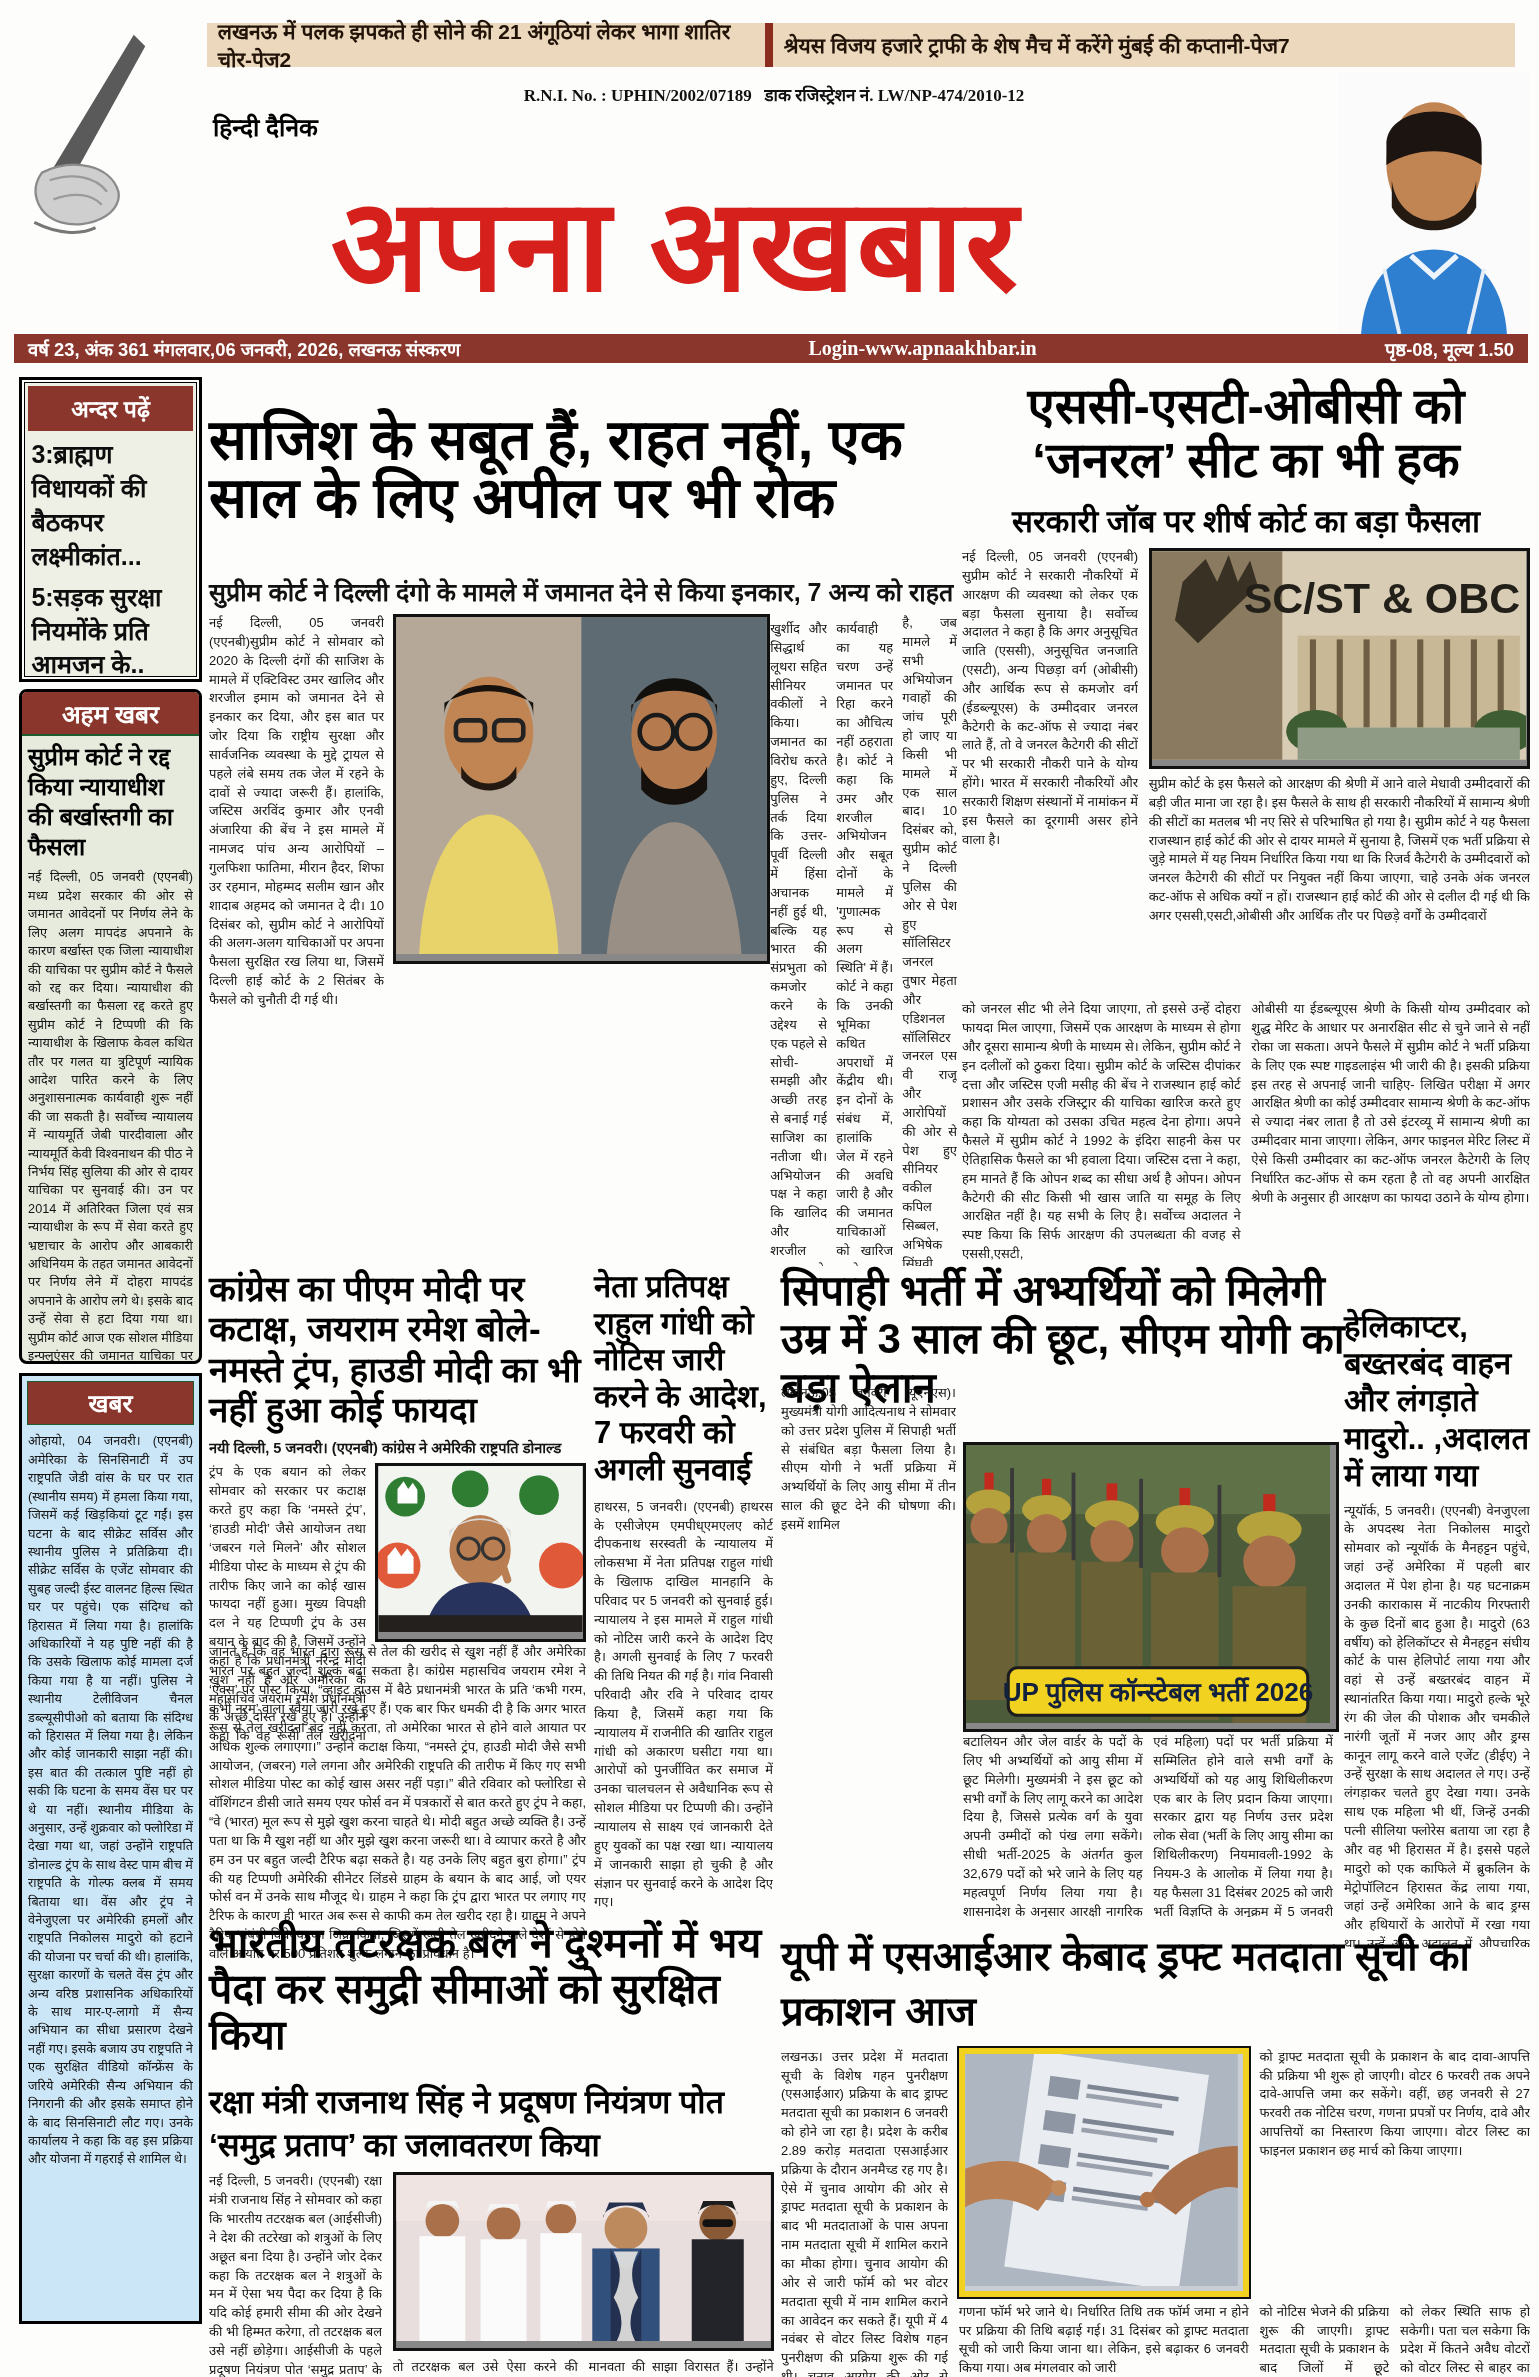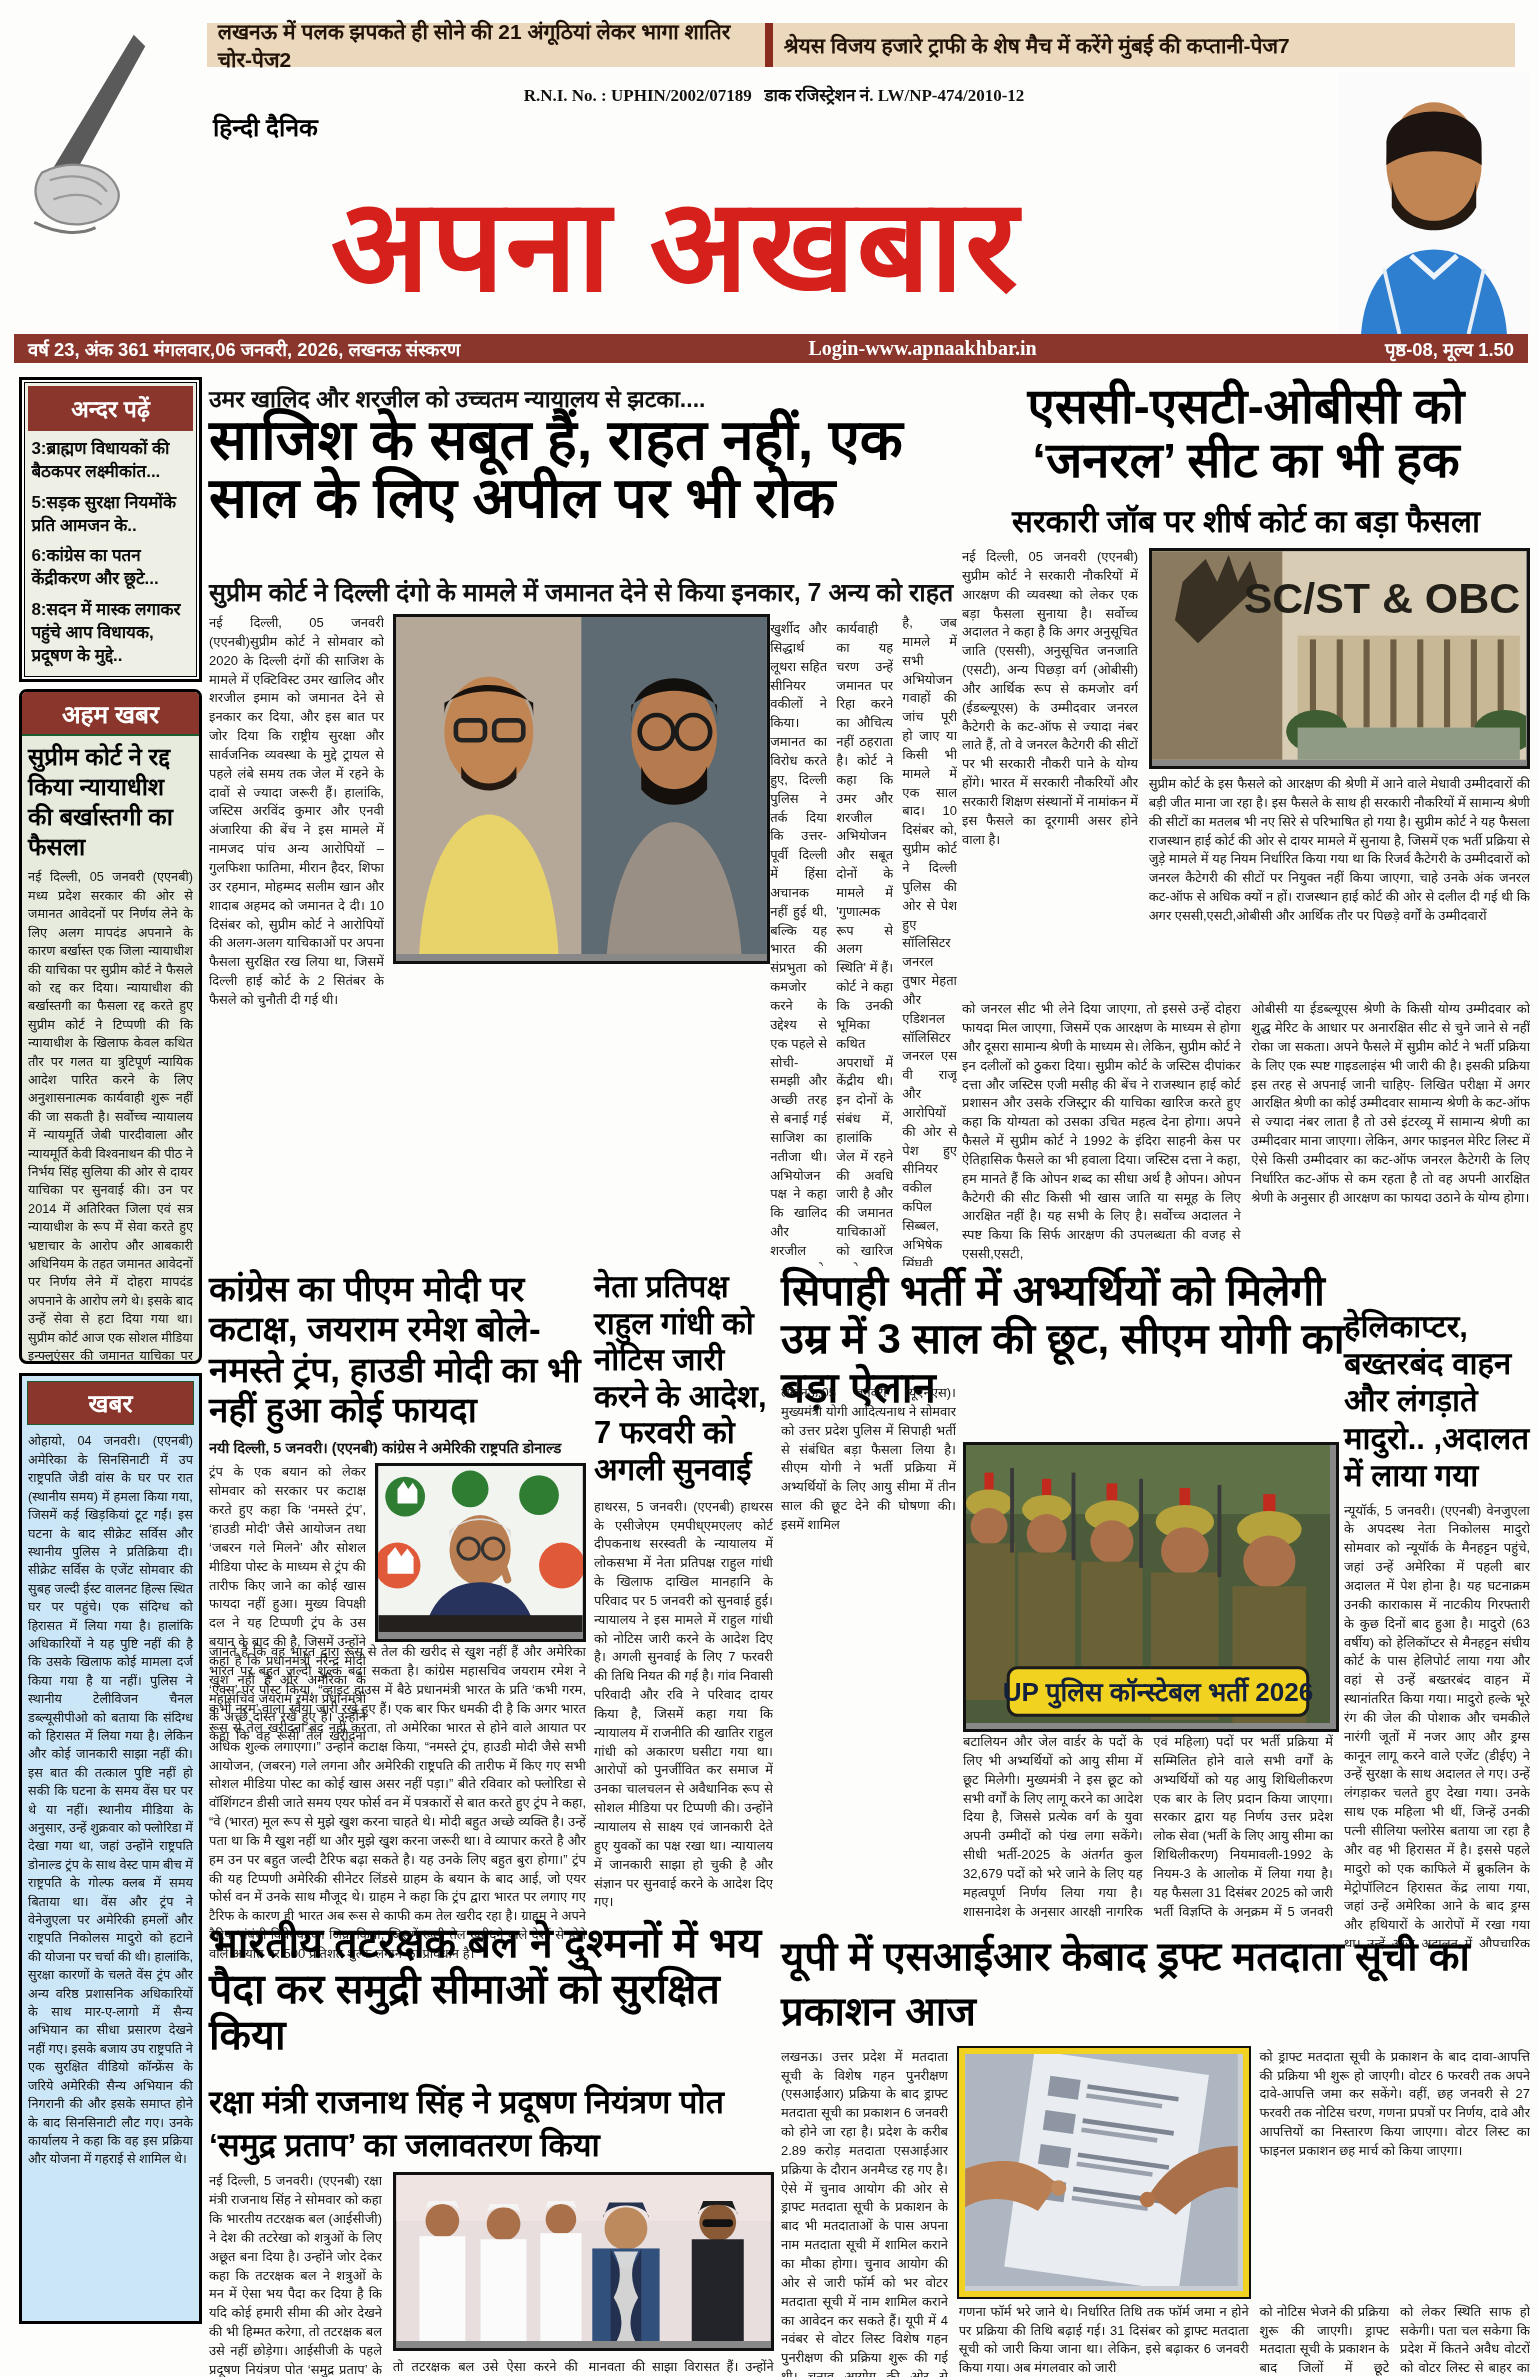--- a/index.html
+++ b/index.html
@@ -63,41 +63,40 @@
 
   <div class="abs maroon-bg" style="left:14px;top:334px;width:1514px;height:29px;display:flex;align-items:center;justify-content:space-between;padding:12px 14px;box-sizing:border-box;">
     <span class="white bold" style="font-size:18.4px;">वर्ष 23, अंक 361 मंगलवार,06 जनवरी, 2026, लखनऊ संस्करण</span>
     <span class="white bold" style="font-size:20px;font-family:'Liberation Serif',serif;">Login-www.apnaakhbar.in</span>
     <span class="white bold" style="font-size:18.4px;">पृष्ठ-08, मूल्य 1.50</span>
   </div>
 
   <div class="abs" style="left:19px;top:377px;width:183px;height:305px;border:3.1px solid #000;padding:2.3px;box-sizing:border-box;">
     <div style="border:1.5px solid #000;height:100%;box-sizing:border-box;background:#eef0e6;">
       <div class="maroon-bg white bold center" style="font-size:23px;padding:6.1px 3.1px;margin:3.1px;">अन्दर पढ़ें</div>
-      <div style="padding:4.6px 6.1px;font-size:17px;font-weight:bold;line-height:1.35;color:#0d0d0d;">
+      <div style="padding:4.6px 6.1px;font-size:25px;font-weight:bold;line-height:1.35;color:#0d0d0d;">
         <div style="margin-bottom:7.7px;">3:ब्राह्मण विधायकों की बैठकपर लक्ष्मीकांत...</div>
         <div style="margin-bottom:7.7px;">5:सड़क सुरक्षा नियमोंके प्रति आमजन के..</div>
         <div style="margin-bottom:7.7px;">6:कांग्रेस का पतन केंद्रीकरण और छूटे...</div>
         <div>8:सदन में मास्क लगाकर पहुंचे आप विधायक, प्रदूषण के मुद्दे..</div>
       </div>
     </div>
   </div>
 
   <div class="abs" style="left:19px;top:689px;width:183px;height:675px;border:3.1px solid #000;border-radius:7.7px;background:#e7ebde;box-sizing:border-box;overflow:hidden;">
     <div class="maroon-bg white bold center" style="font-size:24.5px;padding:4.6px 3.1px;border-bottom:2.3px solid #1d5c2e;">अहम खबर</div>
     <div class="hl" style="font-size:24px;line-height:1.25;padding:6.1px 6.1px 3.1px 6.1px;">सुप्रीम कोर्ट ने रद्द किया न्यायाधीश की बर्खास्तगी का फैसला</div>
     <div class="bodytext" style="padding:3.1px 6.1px;font-size:12.7px;">नई दिल्ली, 05 जनवरी (एएनबी) मध्य प्रदेश सरकार की ओर से जमानत आवेदनों पर निर्णय लेने के लिए अलग मापदंड अपनाने के कारण बर्खास्त एक जिला न्यायाधीश की याचिका पर सुप्रीम कोर्ट ने फैसले को रद्द कर दिया। न्यायाधीश की बर्खास्तगी का फैसला रद्द करते हुए सुप्रीम कोर्ट ने टिप्पणी की कि न्यायाधीश के खिलाफ केवल कथित तौर पर गलत या त्रुटिपूर्ण न्यायिक आदेश पारित करने के लिए अनुशासनात्मक कार्यवाही शुरू नहीं की जा सकती है। सर्वोच्च न्यायालय में न्यायमूर्ति जेबी पारदीवाला और न्यायमूर्ति केवी विश्वनाथन की पीठ ने निर्भय सिंह सुलिया की ओर से दायर याचिका पर सुनवाई की। उन पर 2014 में अतिरिक्त जिला एवं सत्र न्यायाधीश के रूप में सेवा करते हुए भ्रष्टाचार के आरोप और आबकारी अधिनियम के तहत जमानत आवेदनों पर निर्णय लेने में दोहरा मापदंड अपनाने के आरोप लगे थे। इसके बाद उन्हें सेवा से हटा दिया गया था। सुप्रीम कोर्ट आज एक सोशल मीडिया इन्फ्लुएंसर की जमानत याचिका पर सुनवाई करेगा, जिसे एनआईए ने कुछ चीनी फर्मों के साथ मिलकर लाओस में संगठित मानव तस्करी में शामिल होने के आरोप में गिरफ्तार किया है। इसके साथ ही दिल्ली के रिज क्षेत्र में पेड़ों की कटाई से संबंधित याचिकाओं पर भी सुप्रीम कोर्ट सुनवाई करेगा।</div>
   </div>
 
   <div class="abs" style="left:19px;top:1373px;width:183px;height:951px;border:3.1px solid #000;background:#cbe6f7;box-sizing:border-box;overflow:hidden;">
     <div class="maroon-bg white bold center" style="font-size:24.5px;padding:4.6px 3.1px;margin:4.6px;border:1.5px solid #1d5c2e;">खबर</div>
     <div class="bodytext" style="padding:3.1px 6.1px;font-size:12.7px;">ओहायो, 04 जनवरी। (एएनबी) अमेरिका के सिनसिनाटी में उप राष्ट्रपति जेडी वांस के घर पर रात (स्थानीय समय) में हमला किया गया, जिसमें कई खिड़कियां टूट गईं। इस घटना के बाद सीक्रेट सर्विस और स्थानीय पुलिस ने प्रतिक्रिया दी। सीक्रेट सर्विस के एजेंट सोमवार की सुबह जल्दी ईस्ट वालनट हिल्स स्थित घर पर पहुंचे। एक संदिग्ध को हिरासत में लिया गया है। हालांकि अधिकारियों ने यह पुष्टि नहीं की है कि उसके खिलाफ कोई मामला दर्ज किया गया है या नहीं। पुलिस ने स्थानीय टेलीविजन चैनल डब्ल्यूसीपीओ को बताया कि संदिग्ध को हिरासत में लिया गया है। लेकिन और कोई जानकारी साझा नहीं की। इस बात की तत्काल पुष्टि नहीं हो सकी कि घटना के समय वेंस घर पर थे या नहीं। स्थानीय मीडिया के अनुसार, उन्हें शुक्रवार को फ्लोरिडा में देखा गया था, जहां उन्होंने राष्ट्रपति डोनाल्ड ट्रंप के साथ वेस्ट पाम बीच में राष्ट्रपति के गोल्फ क्लब में समय बिताया था। वेंस और ट्रंप ने वेनेजुएला पर अमेरिकी हमलों और राष्ट्रपति निकोलस मादुरो को हटाने की योजना पर चर्चा की थी। हालांकि, सुरक्षा कारणों के चलते वेंस ट्रंप और अन्य वरिष्ठ प्रशासनिक अधिकारियों के साथ मार-ए-लागो में सैन्य अभियान का सीधा प्रसारण देखने नहीं गए। इसके बजाय उप राष्ट्रपति ने एक सुरक्षित वीडियो कॉन्फ्रेंस के जरिये अमेरिकी सैन्य अभियान की निगरानी की और इसके समाप्त होने के बाद सिनसिनाटी लौट गए। उनके कार्यालय ने कहा कि वह इस प्रक्रिया और योजना में गहराई से शामिल थे।</div>
   </div>
 
-  <div class="abs bold" style="left:209px;top:382px;width:568px;font-size:23px;">उमर खालिद और शरजील को उच्चतम न्यायालय से झटका....</div>
   <div class="abs hl" style="left:209px;top:411px;width:748px;font-size:56px;line-height:1.04;">साजिश के सबूत हैं, राहत नहीं, एक साल के लिए अपील पर भी रोक</div>
   <div class="abs bold" style="left:209px;top:574px;width:748px;font-size:25px;">सुप्रीम कोर्ट ने दिल्ली दंगो के मामले में जमानत देने से किया इनकार, 7 अन्य को राहत</div>
 
   <div class="abs" style="left:209px;top:614px;width:748px;height:652px;display:flex;gap:9.2px;">
     <div class="bodytext col" style="flex:0 0 175px;height:100%;">नई दिल्ली, 05 जनवरी (एएनबी)सुप्रीम कोर्ट ने सोमवार को 2020 के दिल्ली दंगों की साजिश के मामले में एक्टिविस्ट उमर खालिद और शरजील इमाम को जमानत देने से इनकार कर दिया, और इस बात पर जोर दिया कि राष्ट्रीय सुरक्षा और सार्वजनिक व्यवस्था के मुद्दे ट्रायल से पहले लंबे समय तक जेल में रहने के दावों से ज्यादा जरूरी हैं। हालांकि, जस्टिस अरविंद कुमार और एनवी अंजारिया की बेंच ने इस मामले में नामजद पांच अन्य आरोपियों – गुलफिशा फातिमा, मीरान हैदर, शिफा उर रहमान, मोहम्मद सलीम खान और शादाब अहमद को जमानत दे दी। 10 दिसंबर को, सुप्रीम कोर्ट ने आरोपियों की अलग-अलग याचिकाओं पर अपना फैसला सुरक्षित रख लिया था, जिसमें दिल्ली हाई कोर्ट के 2 सितंबर के फैसले को चुनौती दी गई थी।</div>
     <div style="flex:0 0 377px;display:flex;flex-direction:row;">
       <div class="photo-frame" style="height:344px;display:flex;">
         <svg width="371" height="337" viewBox="0 0 484 440">
           <rect width="242" height="440" fill="#b6a898"></rect>
           <ellipse cx="121" cy="150" rx="58" ry="72" fill="#c08552"></ellipse>

